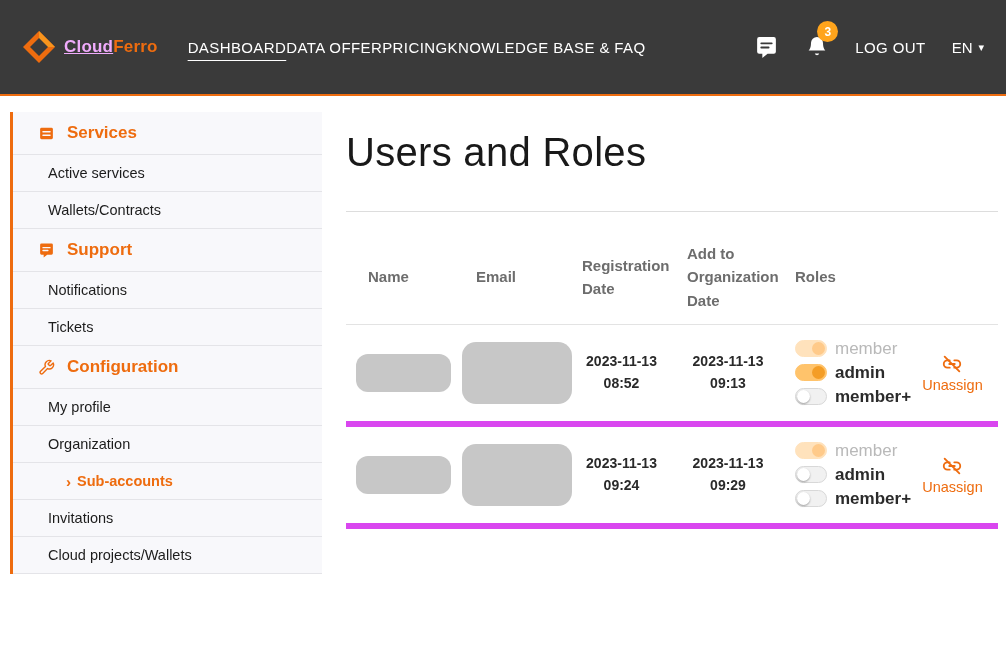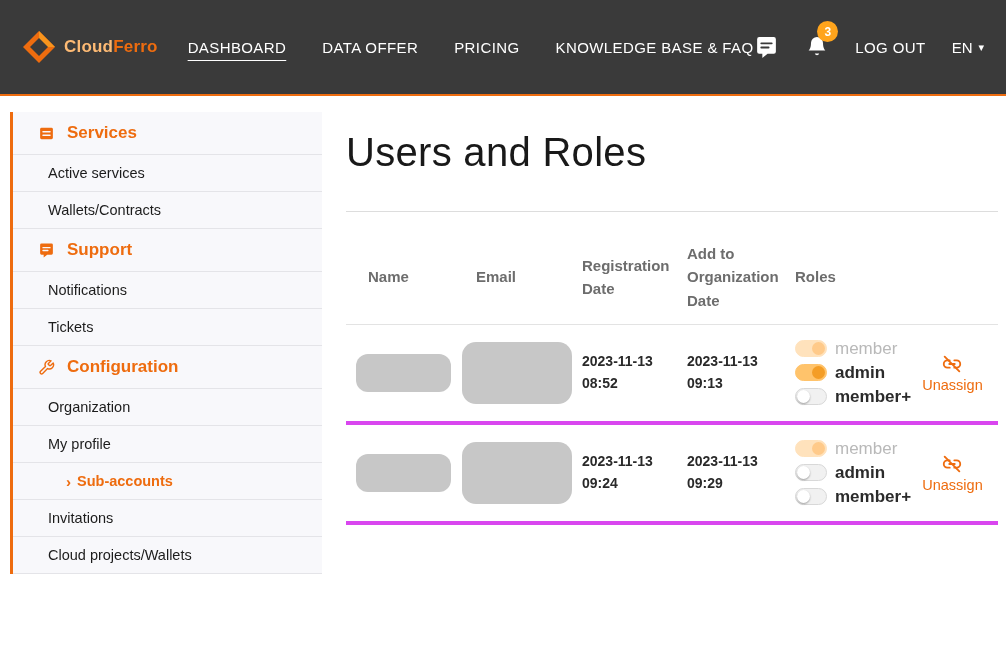--- a/index.html
+++ b/index.html
@@ -9,22 +9,22 @@
   }
   *{box-sizing:border-box;}
   body{margin:0;width:1006px;height:650px;overflow:hidden;background:#fff;
        font-family:"Liberation Sans", sans-serif;color:#222;}
 
   
   header{height:96px;background:var(--header-bg);border-bottom:2px solid var(--accent);
          display:flex;align-items:center;padding:0 22px;}
   .brand{display:flex;align-items:center;gap:8px;cursor:pointer;}
   .brand-text{font-size:17px;font-weight:700;letter-spacing:.2px;}
-  .b-cloud{color:#fdba74;} .b-ferro{color:var(--accent);}
-  nav{display:flex;gap:36px;margin-left:30px;justify-content:space-between;}
+  .b-cloud{color:#f0abfc;text-decoration:underline;} .b-ferro{color:var(--accent);}
+  nav{display:flex;margin-left:30px;justify-content:space-between;}
   .nav-link{color:#fff;font-size:15px;letter-spacing:.4px;text-decoration:none;cursor:pointer;}
   .nav-link.active{text-decoration:underline;text-underline-offset:7px;text-decoration-thickness:1px;}
   .header-right{margin-left:auto;display:flex;align-items:center;gap:26px;}
   .icon-btn{background:none;border:none;padding:0;cursor:pointer;position:relative;display:flex;align-items:center;}
   .badge{position:absolute;top:-13px;right:-9px;background:var(--badge);color:#fff;
          width:21px;height:21px;border-radius:50%;font-size:12px;font-weight:700;
          display:flex;align-items:center;justify-content:center;}
   .lang{display:flex;align-items:center;gap:6px;color:#fff;font-size:15px;cursor:pointer;}
   .caret{font-size:11px;color:#fff;}
 
@@ -42,21 +42,21 @@
 
   
   main{flex:1;padding:0 8px 0 24px;min-width:0;}
   h1{font-size:40px;font-weight:400;margin:34px 0 36px;color:#191919;letter-spacing:.3px;}
   .title-rule{border:none;border-top:1px solid #ddd;margin:0;}
 
   .grid-cols{display:grid;grid-template-columns:108px 106px 105px 108px 112px 1fr;}
   .thead{padding:30px 0 12px;border-bottom:1px solid #e3e3e3;color:#6d6d6d;
          font-weight:700;font-size:15px;align-items:center;line-height:1.55;}
   .th,.td{padding-left:22px;}
-  .trow{min-height:97px;border-bottom:4px solid #d946ef;align-items:center;padding:12px 0;}
+  .trow{min-height:97px;border-bottom:6px solid #d946ef;align-items:center;padding:12px 0;text-align:center;}
   .td-name{padding-left:10px;} .td-email{padding-left:8px;}
   .redact{background:#c7c7c7;}
   .redact-name{width:95px;height:38px;border-radius:12px;}
   .redact-email{width:110px;height:62px;border-radius:14px;}
   .td-reg,.td-add{font-weight:700;font-size:14px;color:#2a2a2a;line-height:1.55;padding-right:4px;}
 
   .td-roles{display:flex;flex-direction:column;}
   .role-line{display:flex;align-items:center;gap:8px;height:24px;}
   .toggle{width:32px;height:17px;border-radius:9px;background:#f1f1f1;border:1px solid #d8d8d8;
           position:relative;flex:0 0 auto;cursor:pointer;}
@@ -138,22 +138,22 @@
     </div>
     <a class="side-item">Notifications</a>
     <a class="side-item">Tickets</a>
 
     <div class="side-section-header">
       <svg width="17" height="17" viewBox="0 0 24 24">
         <path d="M14.7 6.3a1 1 0 0 0 0 1.4l1.6 1.6a1 1 0 0 0 1.4 0l3.77-3.77a6 6 0 0 1-7.94 7.94l-6.91 6.91a2.12 2.12 0 0 1-3-3l6.91-6.91a6 6 0 0 1 7.94-7.94l-3.76 3.76z" fill="none" stroke="#ee6c0f" stroke-width="2" stroke-linecap="round" stroke-linejoin="round"></path>
       </svg>
       <span>Configuration</span>
     </div>
+    <a class="side-item">My profile</a>
     <a class="side-item">Organization</a>
-    <a class="side-item">My profile</a>
     <a class="side-item sub">
       <span class="chev">›</span>
       <span>Sub-accounts</span>
     </a>
     <a class="side-item">Invitations</a>
     <a class="side-item">Cloud projects/Wallets</a>
   </aside>
 
   <main>
     <h1>Users and Roles</h1>

